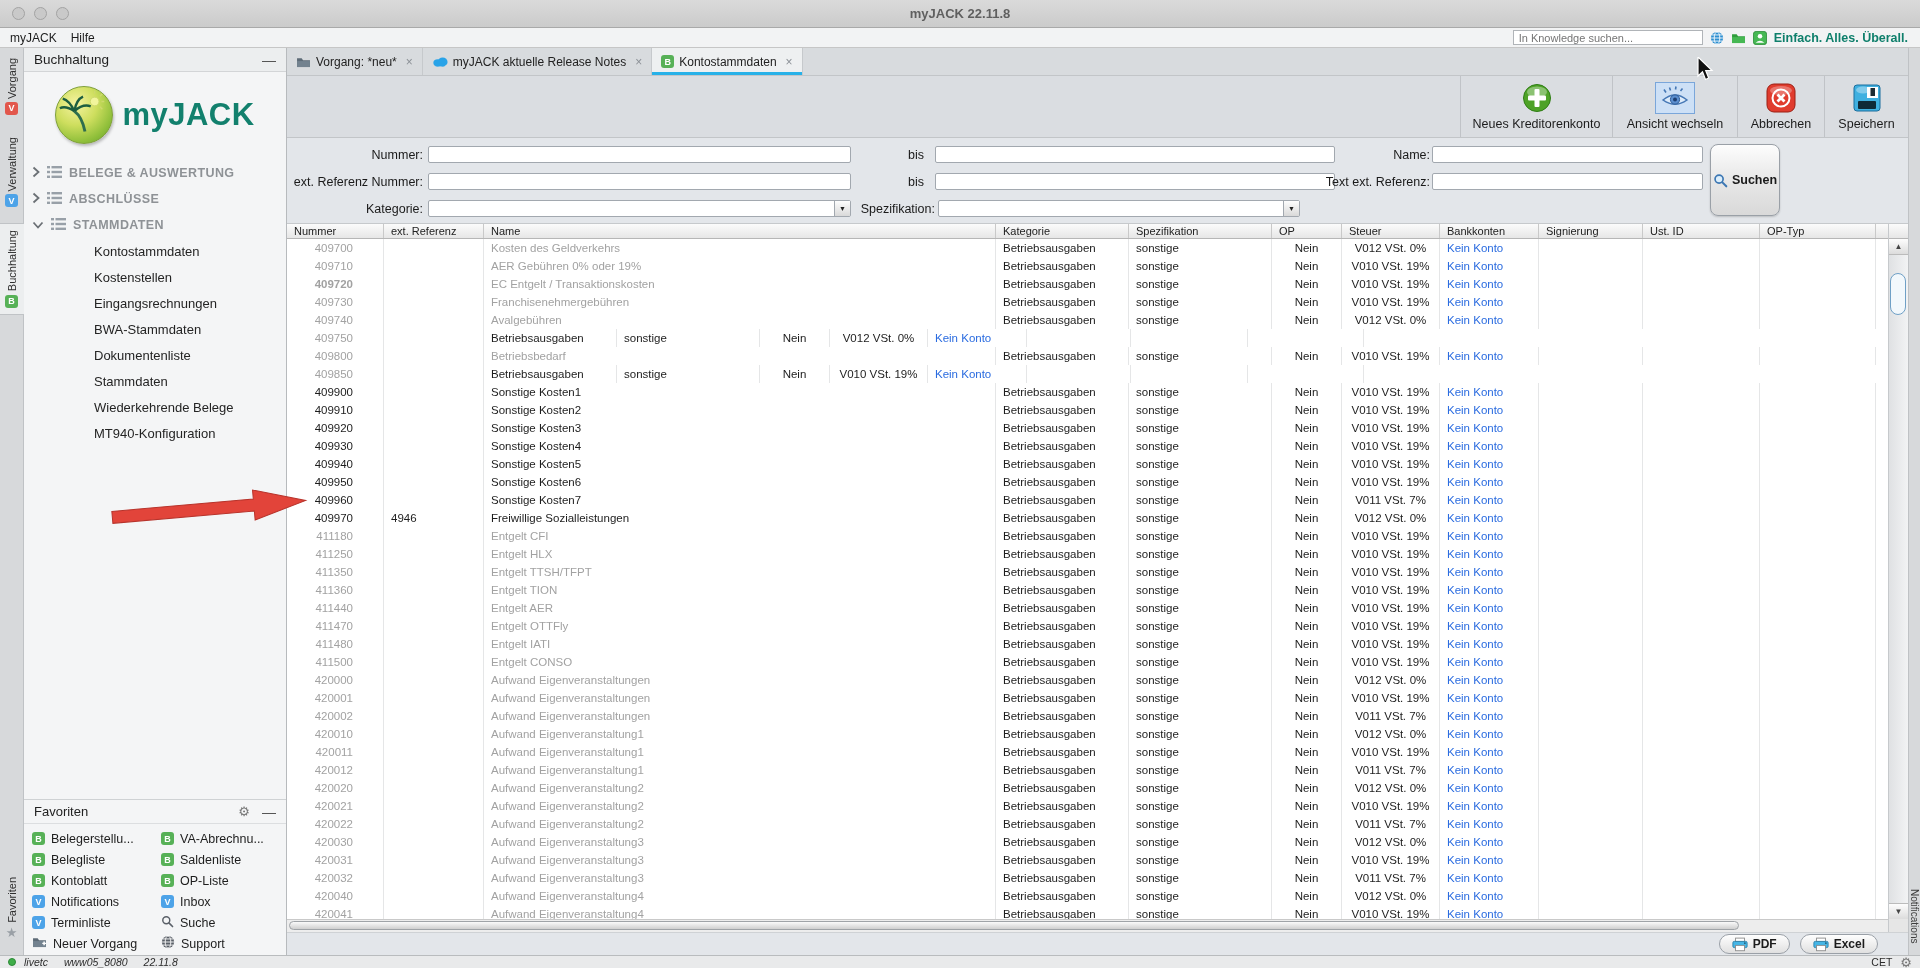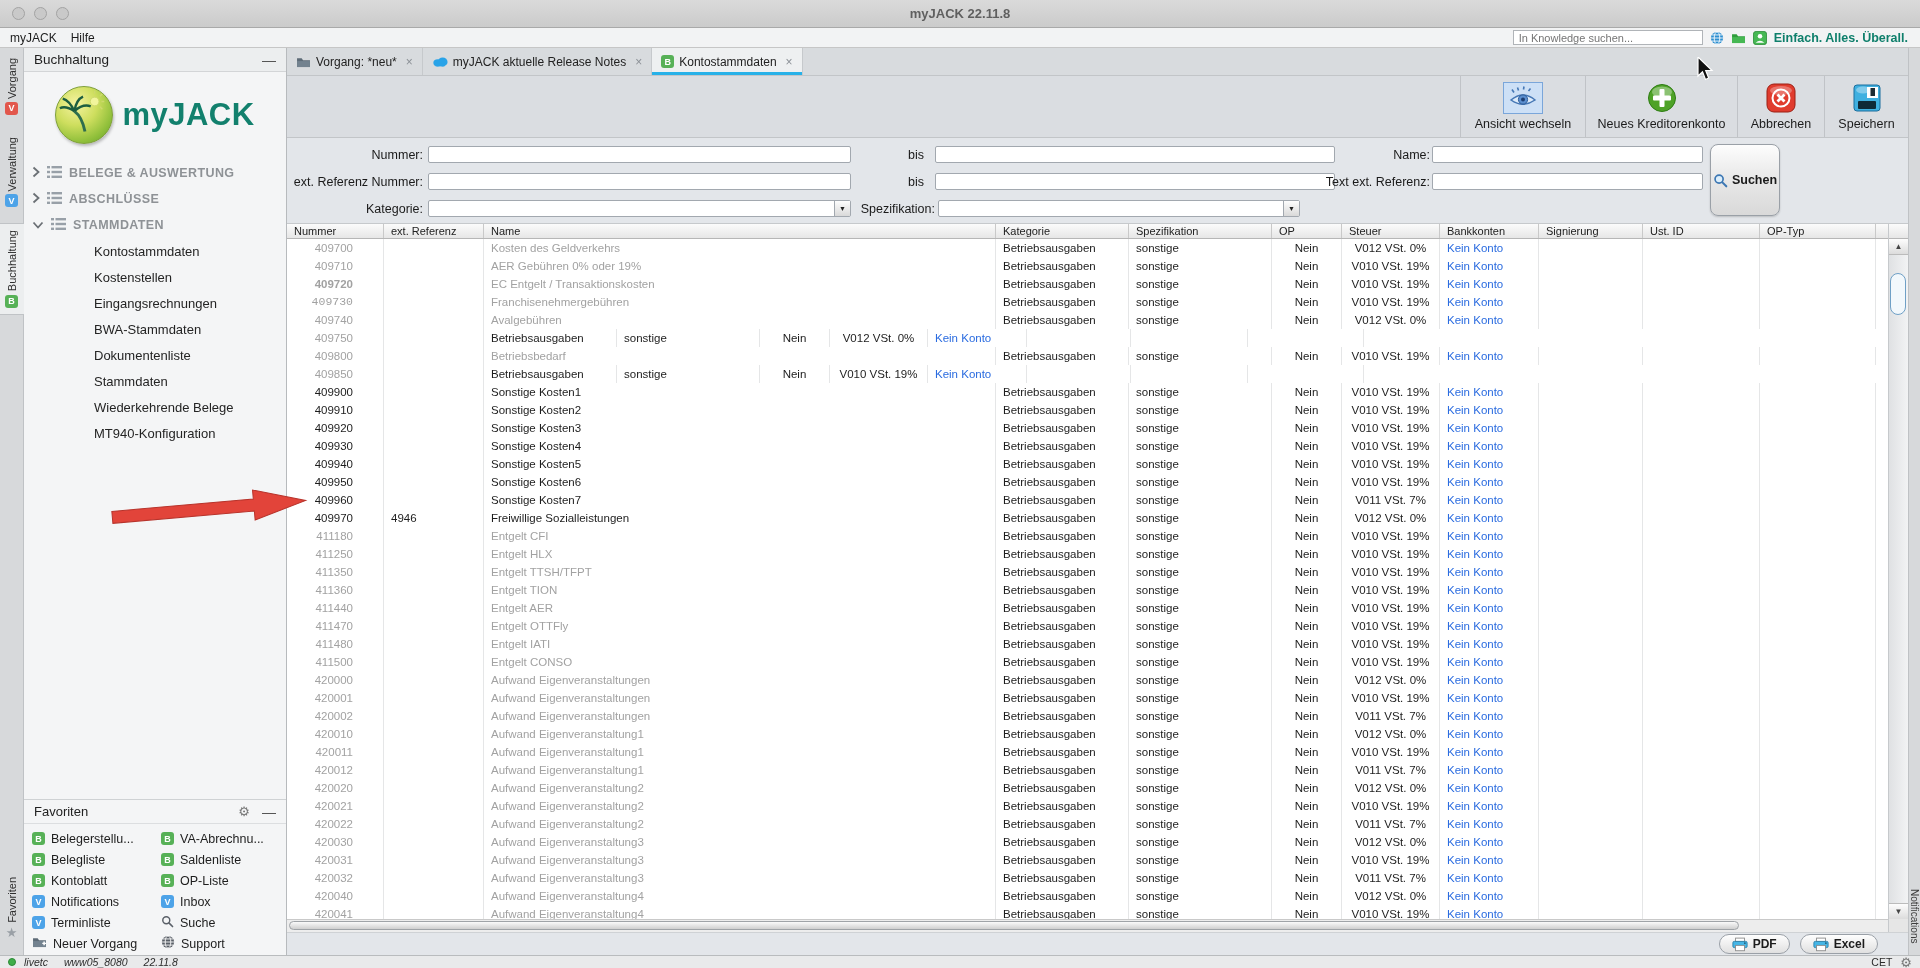--- a/index.html
+++ b/index.html
@@ -352,41 +352,41 @@
           </div>
           <div class="tab active">
             <span style="display: flex; align-items: center;">
               <span class="badge" style="background: rgb(87, 177, 87);">B</span>
             </span>
             <span>Kontostammdaten</span>
             <span class="x">×</span>
           </div>
         </div>
       <div class="toolbar" id="toolbar">
+          <div class="tool" style="width: 152px;">
+            <span class="tool-ic">
+              <svg width="30" height="30" viewBox="0 0 30 30">
+                <circle cx="15" cy="15" r="13.5" fill="#4ea227" stroke="#2e7d14"></circle>
+                <ellipse cx="15" cy="9" rx="10" ry="5.5" fill="rgba(255,255,255,0.35)"></ellipse>
+                <rect x="12.5" y="6" width="5" height="18" rx="1" fill="#fff"></rect>
+                <rect x="6" y="12.5" width="18" height="5" rx="1" fill="#fff"></rect>
+              </svg>
+            </span>
+            <span>Neues Kreditorenkonto</span>
+          </div>
           <div class="tool" style="width: 125px;">
             <span class="tool-ic sel">
               <svg width="30" height="26" viewBox="0 0 30 26">
                 <path d="M6 7.5 L4 4.5 M10.5 5.5 L9.5 2.5 M15.5 4.5 L16 1.5 M20.5 6 L22.5 3.5" stroke="#4577b5" stroke-width="1.6" fill="none"></path>
                 <path d="M3 15 Q15 5 27 15 Q15 23.5 3 15 Z" fill="#ddebfa" stroke="#4577b5" stroke-width="1.5"></path>
                 <circle cx="15" cy="14.5" r="4.6" fill="#5b8fd0" stroke="#2d5c99"></circle>
                 <circle cx="15" cy="14.5" r="2" fill="#1d3f73"></circle>
               </svg>
             </span>
             <span>Ansicht wechseln</span>
-          </div>
-          <div class="tool" style="width: 152px;">
-            <span class="tool-ic">
-              <svg width="30" height="30" viewBox="0 0 30 30">
-                <circle cx="15" cy="15" r="13.5" fill="#4ea227" stroke="#2e7d14"></circle>
-                <ellipse cx="15" cy="9" rx="10" ry="5.5" fill="rgba(255,255,255,0.35)"></ellipse>
-                <rect x="12.5" y="6" width="5" height="18" rx="1" fill="#fff"></rect>
-                <rect x="6" y="12.5" width="18" height="5" rx="1" fill="#fff"></rect>
-              </svg>
-            </span>
-            <span>Neues Kreditorenkonto</span>
           </div>
           <div class="tool" style="width: 87px;">
             <span class="tool-ic">
               <svg width="30" height="30" viewBox="0 0 30 30">
                 <rect x="1" y="1" width="28" height="28" rx="7" fill="#e03c2e" stroke="#9c1f13"></rect>
                 <ellipse cx="15" cy="7.5" rx="11" ry="4.5" fill="rgba(255,255,255,0.3)"></ellipse>
                 <circle cx="15" cy="15" r="8.5" fill="none" stroke="#fff" stroke-width="2"></circle>
                 <path d="M11.5 11.5 L18.5 18.5 M18.5 11.5 L11.5 18.5" stroke="#fff" stroke-width="2.8"></path>
               </svg>
             </span>
@@ -492,21 +492,21 @@
                 <div class="td" style="width: 143px;">sonstige</div>
                 <div class="td center" style="width: 70px;">Nein</div>
                 <div class="td center" style="width: 98px;">V010 VSt. 19%</div>
                 <div class="td link" style="width: 99px;">Kein Konto</div>
                 <div class="td" style="width: 104px;"></div>
                 <div class="td" style="width: 117px;"></div>
                 <div class="td" style="width: 116px;"></div>
                 <div class="td stub"></div>
               </div>
               <div class="tr">
-                <div class="td num dim" style="width: 97px; font-family: Liberation Mono, monospace;">409730</div>
+                <div class="td num dim" style="width: 97px;">409730</div>
                 <div class="td  dim" style="width: 100px;"></div>
                 <div class="td  dim" style="width: 512px;">Franchisenehmergebühren</div>
                 <div class="td" style="width: 133px;">Betriebsausgaben</div>
                 <div class="td" style="width: 143px;">sonstige</div>
                 <div class="td center" style="width: 70px;">Nein</div>
                 <div class="td center" style="width: 98px;">V010 VSt. 19%</div>
                 <div class="td link" style="width: 99px;">Kein Konto</div>
                 <div class="td" style="width: 104px;"></div>
                 <div class="td" style="width: 117px;"></div>
                 <div class="td" style="width: 116px;"></div>

